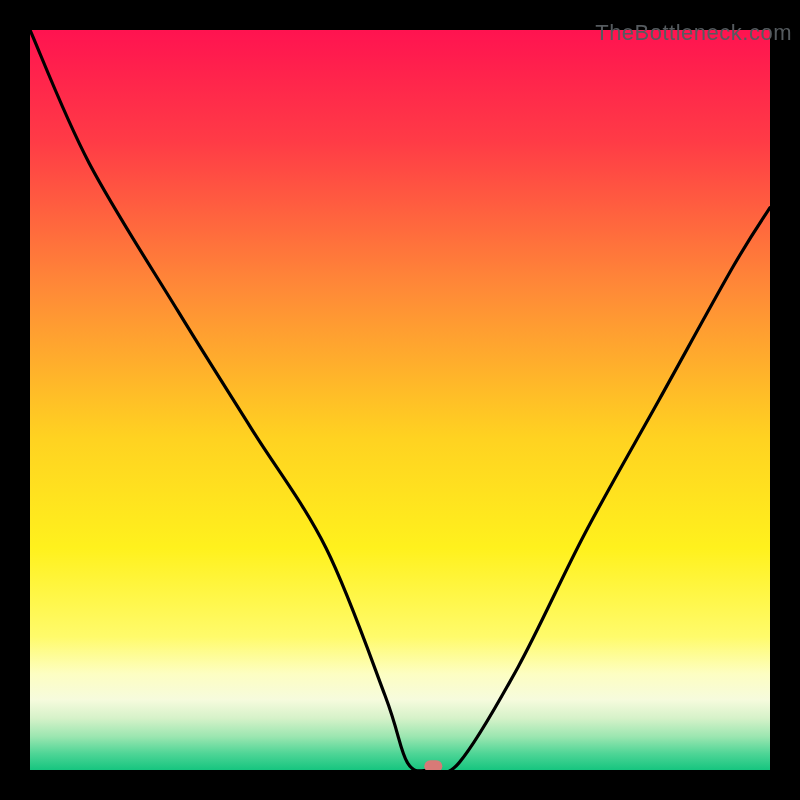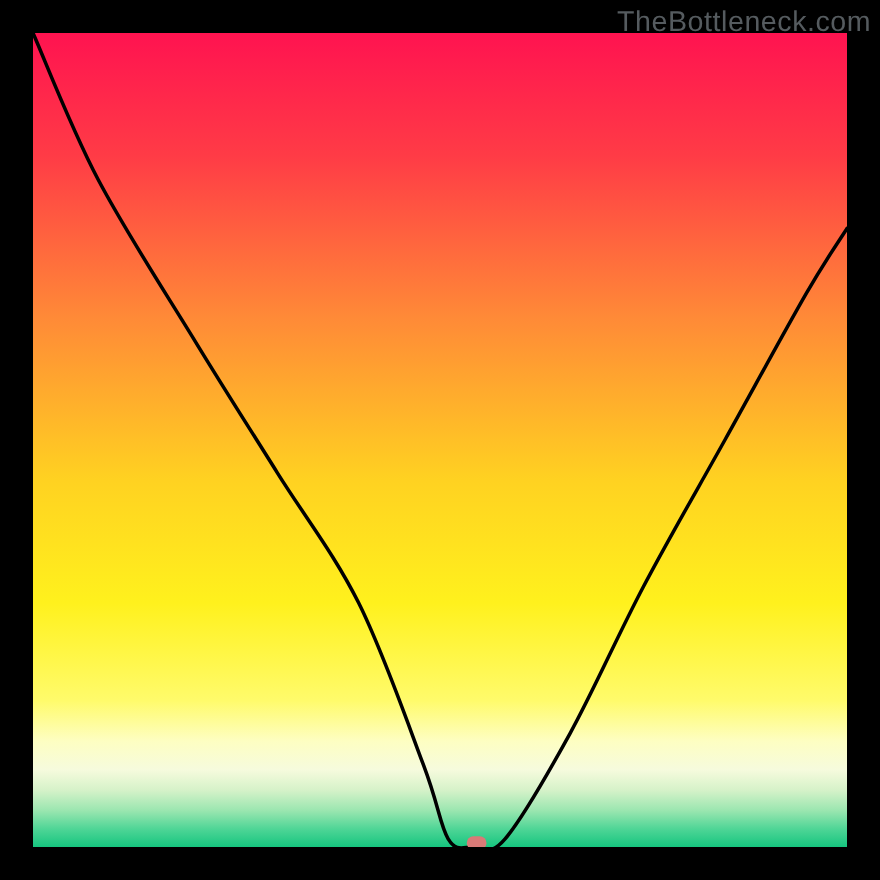--- a/index.html
+++ b/index.html
@@ -22,24 +22,24 @@
   .plot {
     position: absolute;
     left: 30px;
     top: 30px;
     width: 740px;
     height: 740px;
     overflow: hidden;
   }
   .watermark {
     position: absolute;
-    top: 4px;
+    top: 20px;
     right: 8px;
     color: #555b5f;
-    font-size: 26px;
+    font-size: 22px;
     font-weight: 500;
     letter-spacing: 0.5px;
     z-index: 10;
     margin-left: 40px;
   }
   svg { display: block; }
 </style>
 </head>
 <body>
 

